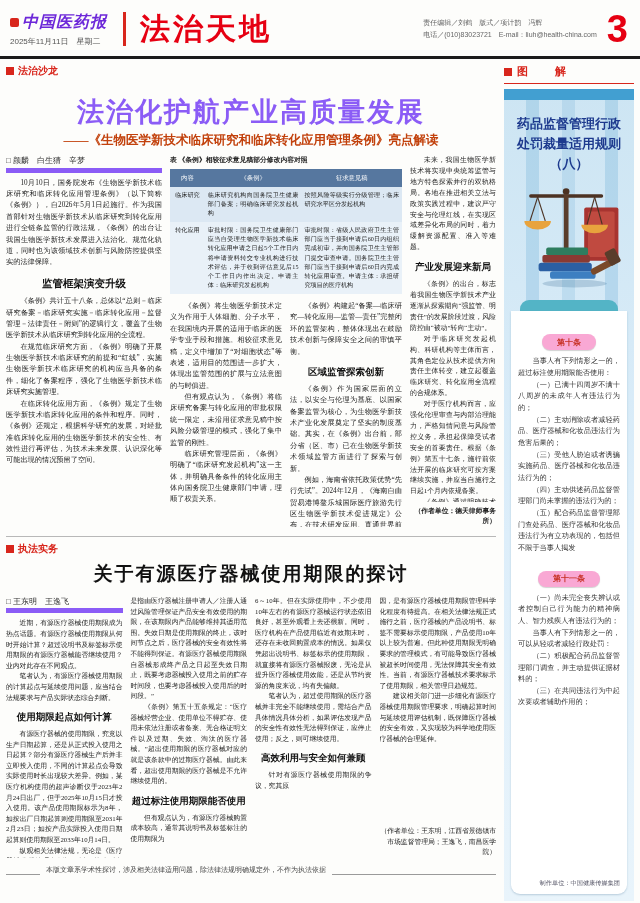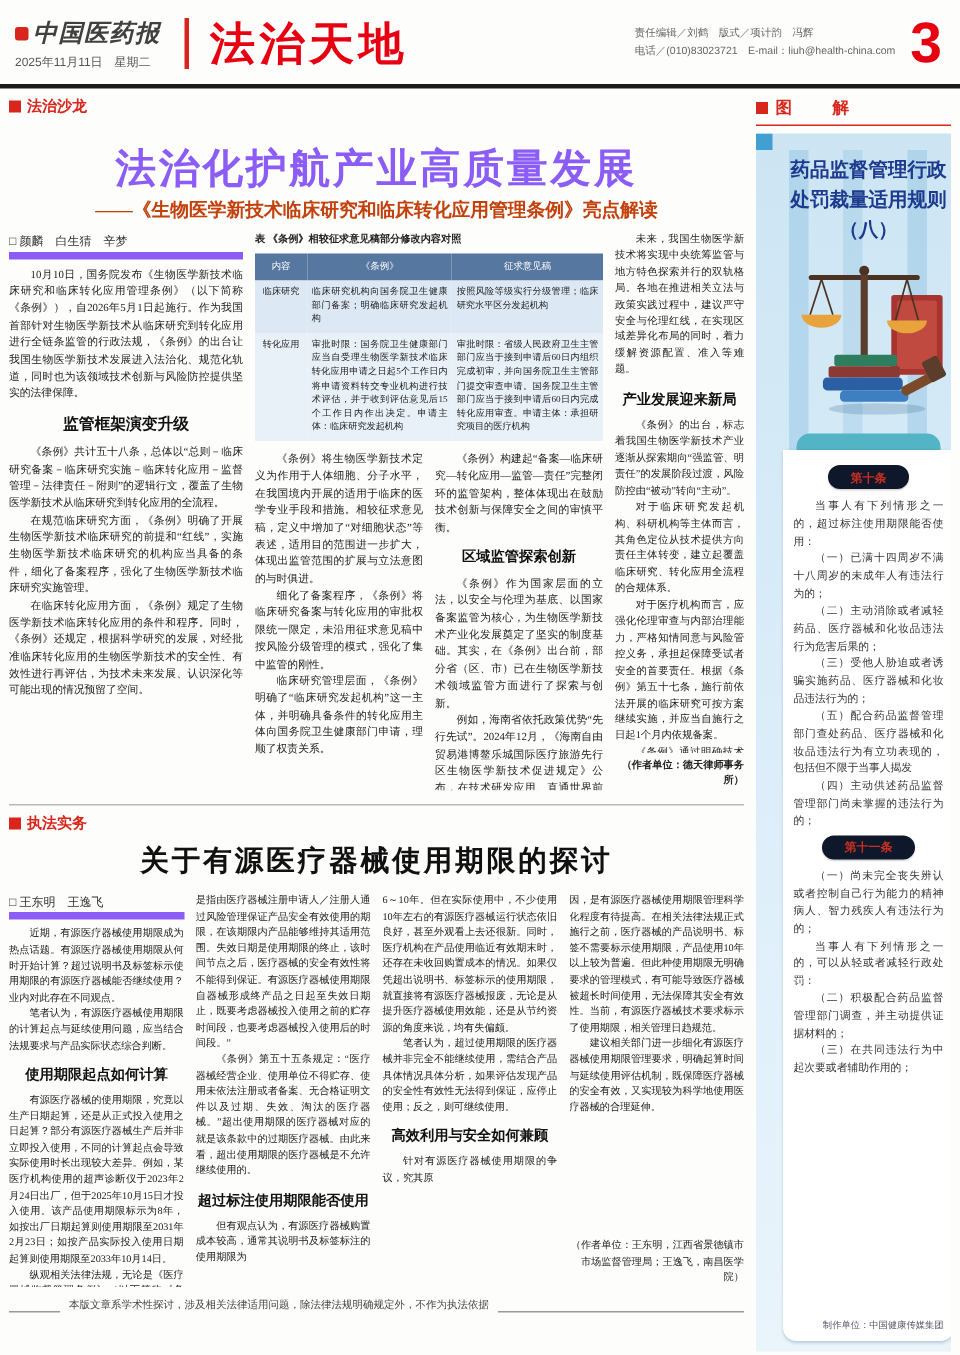--- a/index.html
+++ b/index.html
@@ -4,21 +4,21 @@
 <style>
   html,body{margin:0;padding:0;}
   body{width:640px;height:903px;background:#fdfdfb;color:#222;
        font-family:"Liberation Serif",serif;overflow:hidden;position:relative;}
   
   .masthead{display:flex;align-items:center;padding:7px 12px 5px 10px;
             border-bottom:3px solid #1b1b1b;height:44px;box-sizing:content-box;}
   .logo-block{display:flex;flex-direction:column;justify-content:center;}
   .logo-line{display:flex;align-items:center;gap:3px;}
   .seal{width:9px;height:9px;background:#d8261c;border-radius:2px;}
-  .logo{font-size:16px;font-weight:bold;font-style:italic;color:#404040;letter-spacing:1px;}
+  .logo{font-size:16px;font-weight:bold;font-style:italic;color:#6d28d9;letter-spacing:1px;}
   .date{font-size:8px;color:#555;margin-top:3px;font-family:"Liberation Sans",sans-serif;}
   .vbar{width:3px;height:34px;background:#d8261c;margin:0 14px 0 16px;}
   .sect-title{font-family:"Liberation Sans",sans-serif;font-weight:900;
               font-size:30px;color:#e60012;letter-spacing:3px;}
   .mast-right{margin-left:auto;display:flex;align-items:center;gap:10px;}
   .editors{font-size:7px;color:#666;line-height:1.7;text-align:left;
            font-family:"Liberation Sans",sans-serif;}
   .pageno{font-family:"Liberation Sans",sans-serif;font-weight:900;font-size:38px;
           color:#e60012;line-height:1;}
   
@@ -64,38 +64,38 @@
          text-align:justify;overflow:hidden;}
   .cols2 .col{flex:1;min-width:0;display:flex;flex-direction:column;}
   .footer2{display:flex;align-items:flex-end;gap:6px;margin-top:7px;font-size:7px;color:#444;}
   .rule{border-top:1px solid #9a9a9a;}
   .rule.short{width:34px;}
   .rule.long{flex:1;}
   
   .sb-label{display:flex;align-items:center;gap:5px;color:#d8261c;font-weight:bold;
             font-size:11px;letter-spacing:8px;font-family:"Liberation Sans",sans-serif;
             border-bottom:1.5px solid #d8261c;padding-bottom:4px;margin-bottom:5px;}
-  .sb-card{height:812px;display:flex;flex-direction:row;
+  .sb-card{height:812px;display:flex;flex-direction:column;
            background:linear-gradient(180deg,#cde5f3 0%,#ddeefa 55%,#e9f4fb 100%);
            position:relative;overflow:hidden;}
   .sb-band{height:11px;background:#429fd1;flex:0 0 11px;}
   .stripe{position:absolute;top:11px;width:13px;height:300px;background:rgba(110,175,215,.30);}
   .stripe.s1{left:22px;}
   .stripe.s2{left:58px;height:340px;background:rgba(110,175,215,.22);}
   .stripe.s3{right:16px;height:260px;}
   .sb-inner{flex:1;display:flex;flex-direction:column;padding:6px 7px 7px;position:relative;}
   .sb-title{color:#1d3a8e;font-weight:900;font-size:13px;line-height:1.55;
             text-align:center;margin:8px 4px 4px;position:relative;}
   .sb-illus{height:116px;display:flex;justify-content:center;align-items:flex-end;
             position:relative;}
   .sb-notch{height:11px;background:#53b4c6;border-radius:9px 9px 0 0;margin:6px 9px 0;}
   .sb-panel{background:#ffffff;border-radius:0 0 9px 9px;padding:7px 7px 6px;flex:1;
             overflow:hidden;display:flex;flex-direction:column;margin:0 0 0 0;
             box-shadow:0 1px 2px rgba(40,90,130,.25);}
-  .badge{display:block;width:fit-content;margin:3px auto 6px;background:#0f172a;
+  .badge{display:block;width:fit-content;margin:16px auto 6px;background:#f9a8d4;
          color:#c62f22;font-weight:bold;font-size:8px;padding:2.5px 15px;
          border-radius:10px;font-family:"Liberation Sans",sans-serif;
          box-shadow:0 1px 1px rgba(0,0,0,.18);}
   .sb-p{font-size:7.2px;line-height:1.62;text-align:justify;text-indent:2em;
         color:#333;margin:0;}
   .sb-credit{margin-top:auto;font-size:6.2px;color:#556;text-align:right;padding-top:4px;}
 </style>
 </head>
 <body>
 
@@ -161,21 +161,21 @@
                 <td class="rowlab">转化应用</td>
                 <td>审批时限：国务院卫生健康部门应当自受理生物医学新技术临床转化应用申请之日起5个工作日内将申请资料转交专业机构进行技术评估，并于收到评估意见后15个工作日内作出决定。申请主体：临床研究发起机构</td>
                 <td>审批时限：省级人民政府卫生主管部门应当于接到申请后60日内组织完成初审，并向国务院卫生主管部门提交审查申请。国务院卫生主管部门应当于接到申请后60日内完成转化应用审查。申请主体：承担研究项目的医疗机构</td>
               </tr>
             </tbody>
           </table>
 
           <div class="bsplit">
             <div class="bcol">
               <p class="art">《条例》将生物医学新技术定义为作用于人体细胞、分子水平，在我国境内开展的适用于临床的医学专业手段和措施。相较征求意见稿，定义中增加了“对细胞状态”等表述，适用目的范围进一步扩大，体现出监管范围的扩展与立法意图的与时俱进。</p>
-              <p class="art">细化了备案程序，《条例》将临床研究备案与转化应用的审批权限统一限定，未沿用征求意见稿中按风险分级管理的模式，强化了集中监管的刚性。</p>
+              <p class="art">但有观点认为，《条例》将临床研究备案与转化应用的审批权限统一限定，未沿用征求意见稿中按风险分级管理的模式，强化了集中监管的刚性。</p>
               <p class="art">临床研究管理层面，《条例》明确了“临床研究发起机构”这一主体，并明确具备条件的转化应用主体向国务院卫生健康部门申请，理顺了权责关系。</p>
             </div>
             <div class="bcol">
               <p class="art">《条例》构建起“备案—临床研究—转化应用—监管—责任”完整闭环的监管架构，整体体现出在鼓励技术创新与保障安全之间的审慎平衡。</p>
               <div class="colhead small">区域监管探索创新</div>
               <p class="art">《条例》作为国家层面的立法，以安全与伦理为基底、以国家备案监管为核心，为生物医学新技术产业化发展奠定了坚实的制度基础。其实，在《条例》出台前，部分省（区、市）已在生物医学新技术领域监管方面进行了探索与创新。</p>
               <p class="art">例如，海南省依托政策优势“先行先试”。2024年12月，《海南自由贸易港博鳌乐城国际医疗旅游先行区生物医学新技术促进规定》公布，在技术研发应用、直通世界前沿应用等方面实行“正面清单”管理，逐步构建覆盖生产、应用全产业链的特色产业生态。</p>
             </div>
           </div>
         </div>
@@ -284,22 +284,22 @@
           </svg>
         </div>
 
         <div class="sb-notch"></div>
         <div class="sb-panel">
           <span class="badge">第十条</span>
           <p class="sb-p">当事人有下列情形之一的，超过标注使用期限能否使用：</p>
           <p class="sb-p">（一）已满十四周岁不满十八周岁的未成年人有违法行为的；</p>
           <p class="sb-p">（二）主动消除或者减轻药品、医疗器械和化妆品违法行为危害后果的；</p>
           <p class="sb-p">（三）受他人胁迫或者诱骗实施药品、医疗器械和化妆品违法行为的；</p>
+          <p class="sb-p">（四）主动供述药品监督管理部门尚未掌握的违法行为的；</p>
           <p class="sb-p">（五）配合药品监督管理部门查处药品、医疗器械和化妆品违法行为有立功表现的，包括但不限于当事人揭发</p>
-          <p class="sb-p">（四）主动供述药品监督管理部门尚未掌握的违法行为的；</p>
 
           <span class="badge">第十一条</span>
           <p class="sb-p">（一）尚未完全丧失辨认或者控制自己行为能力的精神病人、智力残疾人有违法行为的；</p>
           <p class="sb-p">当事人有下列情形之一的，可以从轻或者减轻行政处罚：</p>
           <p class="sb-p">（二）积极配合药品监督管理部门调查，并主动提供证据材料的；</p>
           <p class="sb-p">（三）在共同违法行为中起次要或者辅助作用的；</p>
 
           <div class="sb-credit">制作单位：中国健康传媒集团</div>
         </div>
       </div>

